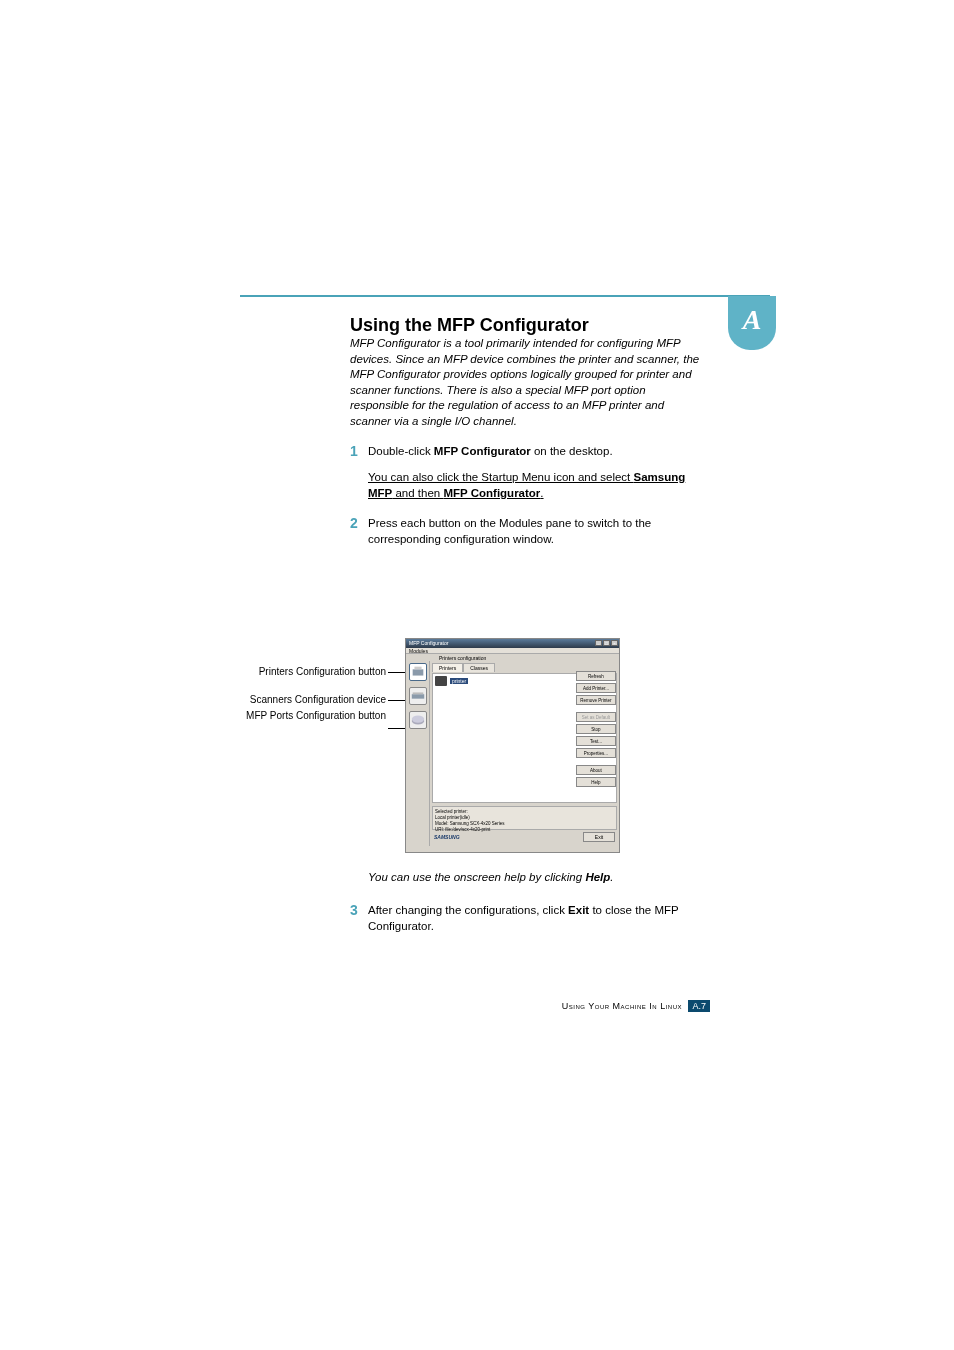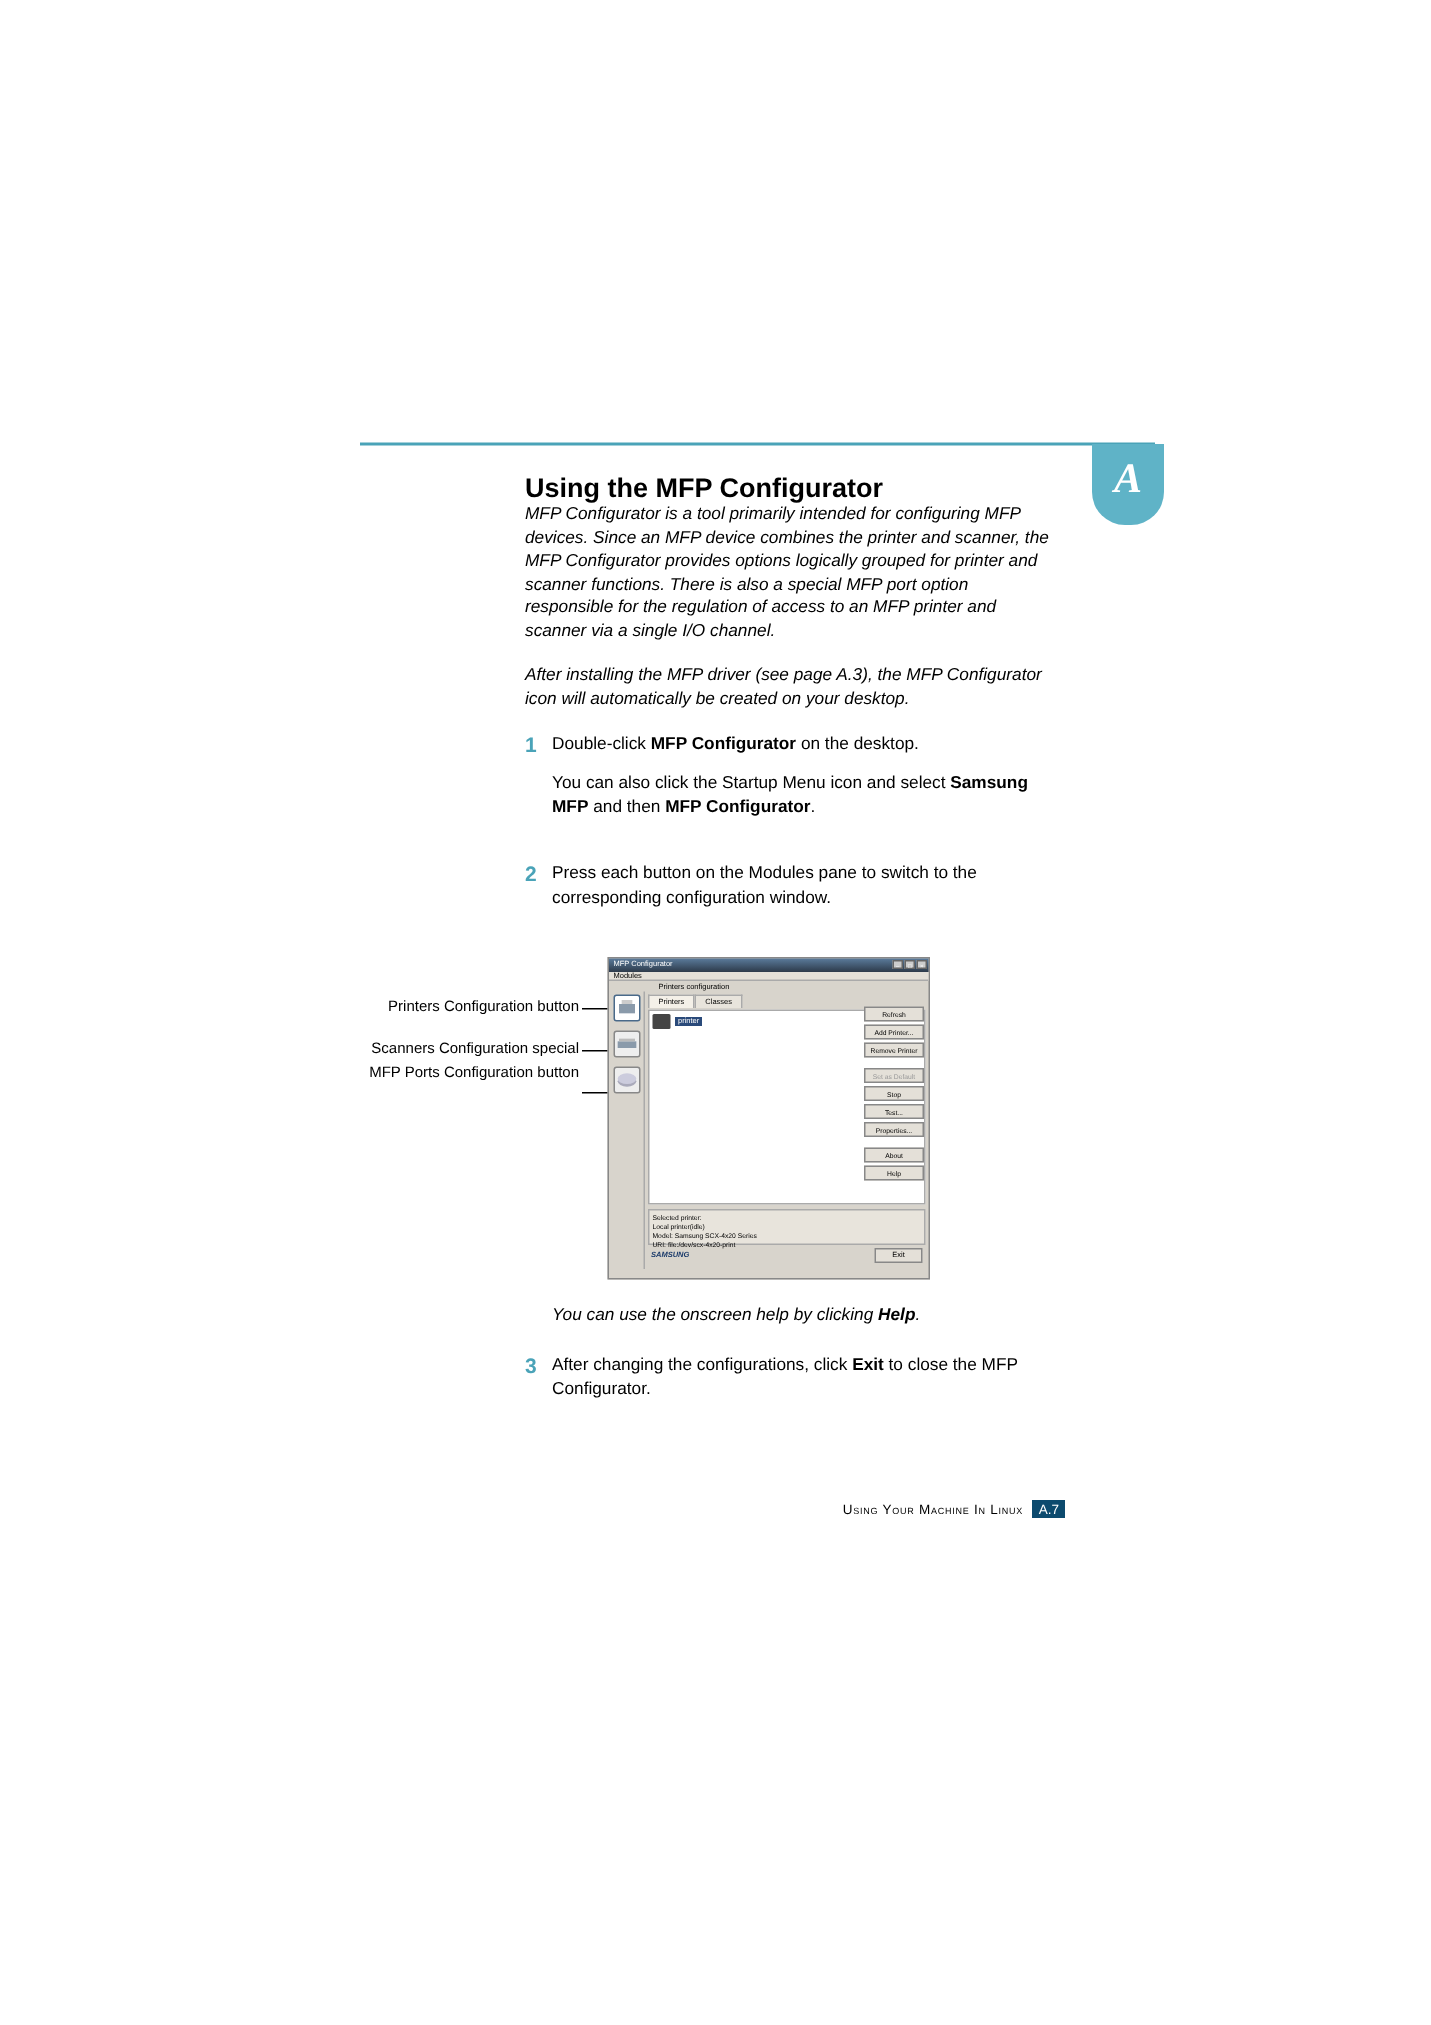--- a/index.html
+++ b/index.html
@@ -60,21 +60,21 @@
   }
   .step { display: flex; margin-bottom: 10px; }
   .step-num {
     color: #4aa3b8;
     font-weight: bold;
     font-size: 14px;
     width: 18px;
     flex-shrink: 0;
   }
   .step-body { font-size: 11.5px; line-height: 1.4; }
-  .step-sub { margin-left: 18px; font-size: 11.5px; line-height: 1.4; margin-bottom: 28px; }
+  .step-sub { margin-left: 18px; font-size: 11.5px; line-height: 1.4; margin-bottom: 14px; text-decoration: underline; }
   .callout-label {
     font-size: 10px;
     color: #000;
     text-align: right;
     position: absolute;
   }
   .callout-line {
     position: absolute;
     height: 1px;
     background: #000;
@@ -155,21 +155,20 @@
 </style>
 </head>
 <body>
 
 <div class="hr-top"></div>
 <div class="corner-badge">A</div>
 
 <div class="content">
   <h1 class="main">Using the MFP Configurator</h1>
   <p class="para">MFP Configurator is a tool primarily intended for configuring MFP devices. Since an MFP device combines the printer and scanner, the MFP Configurator provides options logically grouped for printer and scanner functions. There is also a special MFP port option responsible for the regulation of access to an MFP printer and scanner via a single I/O channel.</p>
-  <p class="para">After installing the MFP driver (see page A.3), the MFP Configurator icon will automatically be created on your desktop.</p>
 
   <div class="step">
     <div class="step-num">1</div>
     <div class="step-body">
       <span>Double-click </span><b>MFP Configurator</b><span> on the desktop.</span>
     </div>
   </div>
   <div class="step-sub">
     <span>You can also click the Startup Menu icon and select </span><b>Samsung MFP</b><span> and then </span><b>MFP Configurator</b><span>.</span>
   </div>
@@ -177,21 +176,21 @@
   <div class="step">
     <div class="step-num">2</div>
     <div class="step-body">Press each button on the Modules pane to switch to the corresponding configuration window.</div>
   </div>
 </div>
 
 <div class="callout-label" style="top:666px; left:204px; width:182px;">Printers Configuration button</div>
 <div class="callout-line" style="top:672px; left:388px; width:27px;"></div>
 <div class="callout-dot" style="top:670px; left:413px;"></div>
 
-<div class="callout-label" style="top:694px; left:200px; width:186px;">Scanners Configuration special</div>
+<div class="callout-label" style="top:694px; left:200px; width:186px;">Scanners Configuration device</div>
 <div class="callout-line" style="top:700px; left:388px; width:27px;"></div>
 <div class="callout-dot" style="top:698px; left:413px;"></div>
 
 <div class="callout-label" style="top:710px; left:196px; width:190px;">MFP Ports Configuration button</div>
 <div class="callout-line" style="top:728px; left:388px; width:27px;"></div>
 <div class="callout-dot" style="top:726px; left:413px;"></div>
 
 <div class="app-window">
   <div class="titlebar">
     <span>MFP Configurator</span>

